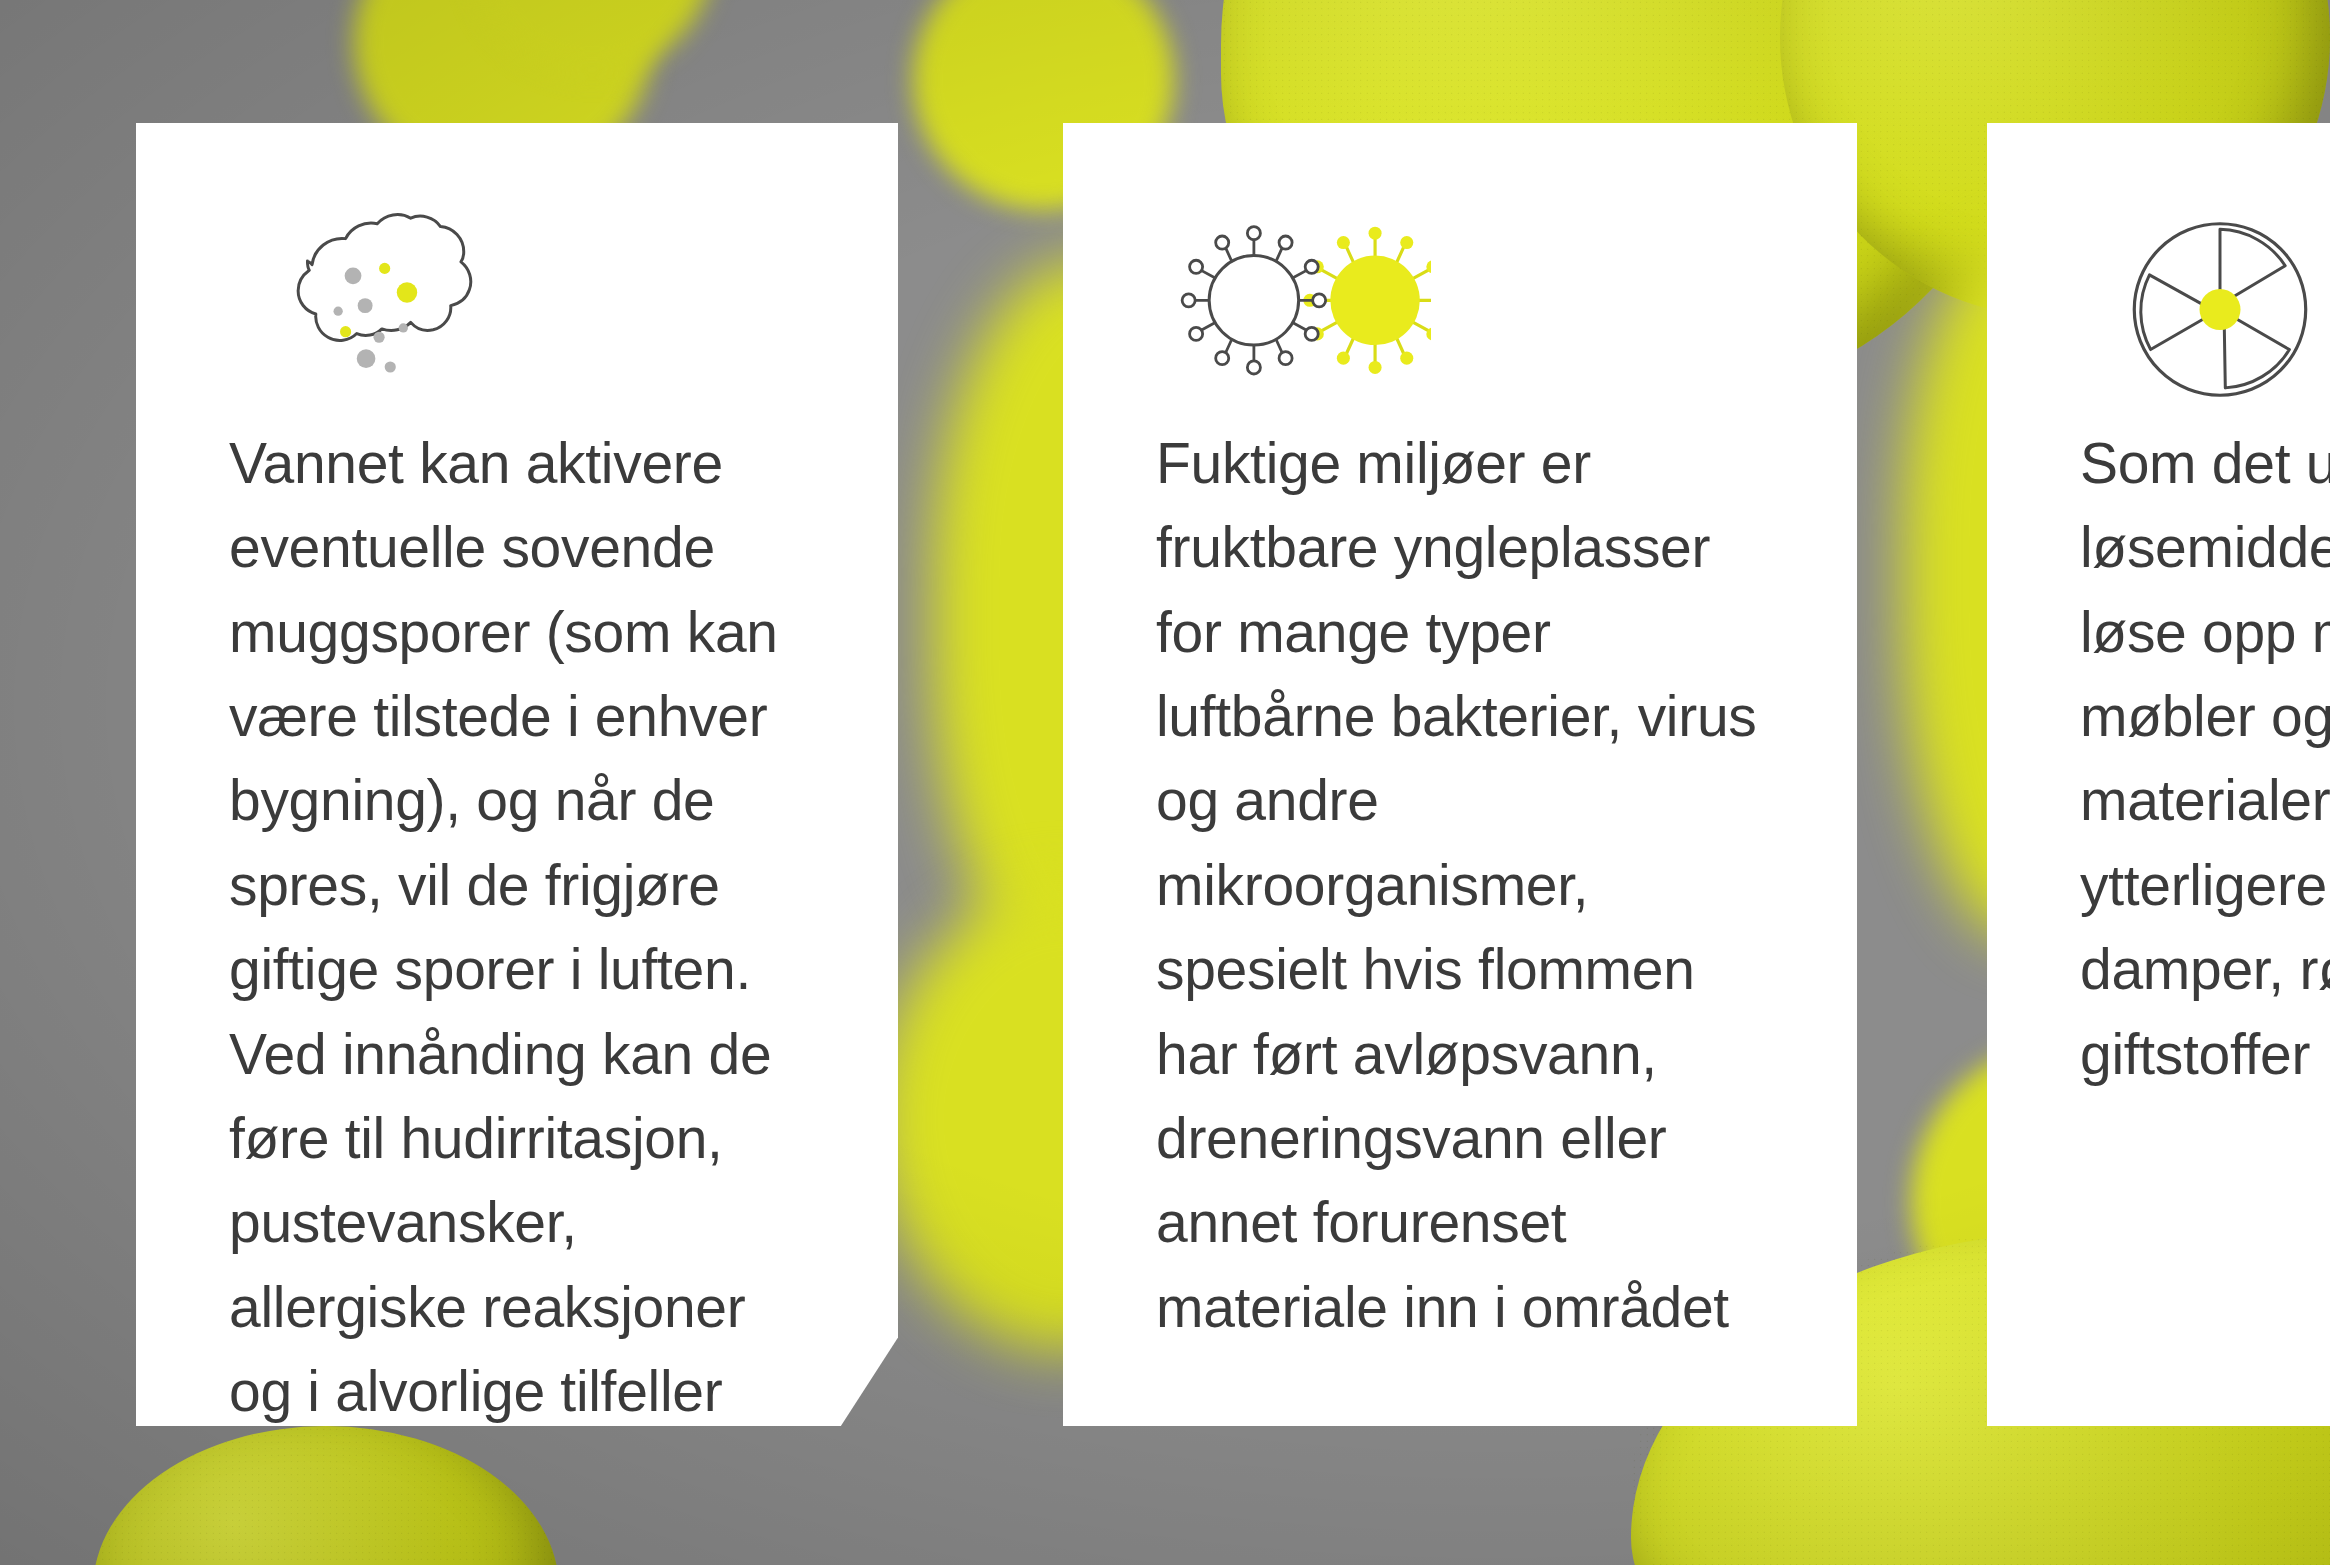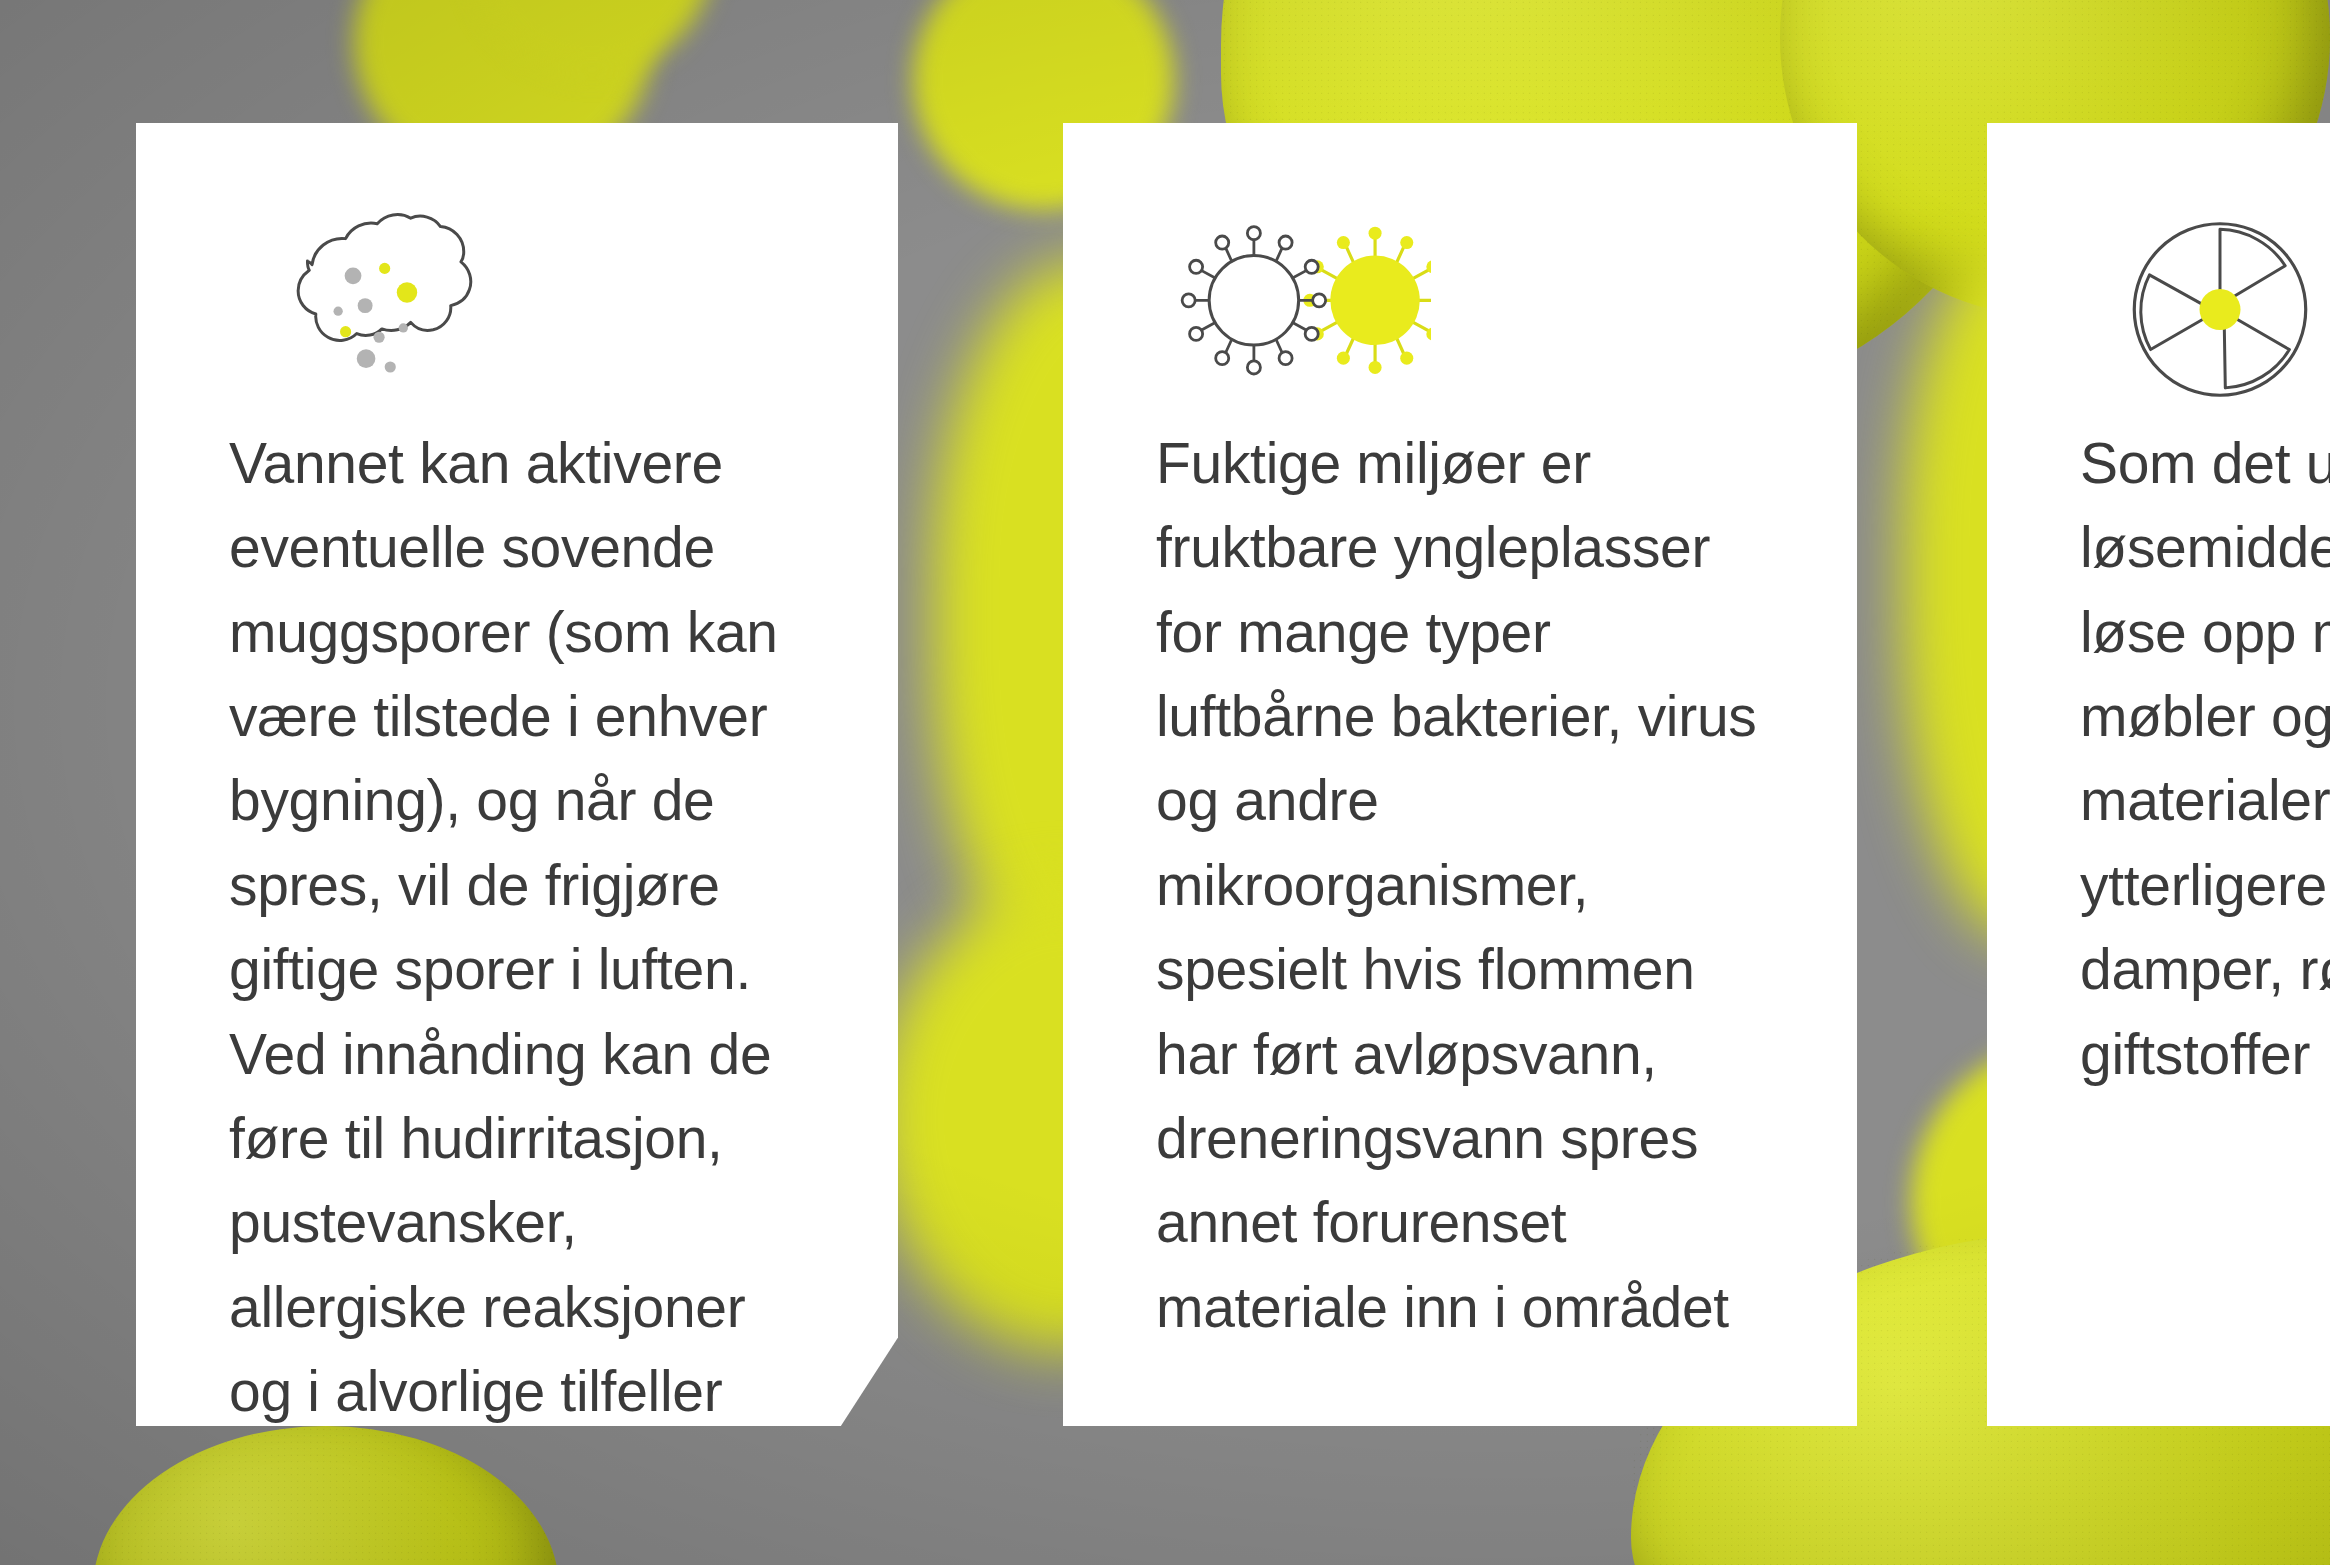--- a/index.html
+++ b/index.html
@@ -219,21 +219,21 @@
               <circle cx="152" cy="136" r="7"></circle>
               <circle cx="124" cy="162" r="7"></circle>
               <circle cx="90" cy="172" r="7"></circle>
               <circle cx="56" cy="162" r="7"></circle>
               <circle cx="28" cy="136" r="7"></circle>
             </g>
             <circle cx="90" cy="100" r="48" fill="#ffffff" stroke="#4a4a4a" stroke-width="3.2"></circle>
           </g>
         </svg>
       </div>
-      <div class="body-text">Fuktige miljøer er fruktbare yngleplasser for mange typer luftbårne bakterier, virus og andre mikroorganismer, spesielt hvis flommen har ført avløpsvann, dreneringsvann spres annet forurenset materiale inn i området</div>
+      <div class="body-text">Fuktige miljøer er fruktbare yngleplasser for mange typer luftbårne bakterier, virus og andre mikroorganismer, spesielt hvis flommen har ført avløpsvann, dreneringsvann eller annet forurenset materiale inn i området</div>
     </div>
   </div>
 
   <div class="card notched-3" id="card-chem">
     <div class="card-inner">
       <div class="icon-wrap">
         <svg width="252" height="205" viewBox="0 0 270 220" fill="none" xmlns="http://www.w3.org/2000/svg">
           <circle cx="135" cy="110" r="92" fill="#ffffff" stroke="#4a4a4a" stroke-width="3.4"></circle>
 
           <path d="M135 105 L135 24 A86 86 0 0 1 205 63 Z" transform="rotate(0 135 110)" fill="#ffffff" stroke="#4a4a4a" stroke-width="3.2" stroke-linejoin="round"></path>

